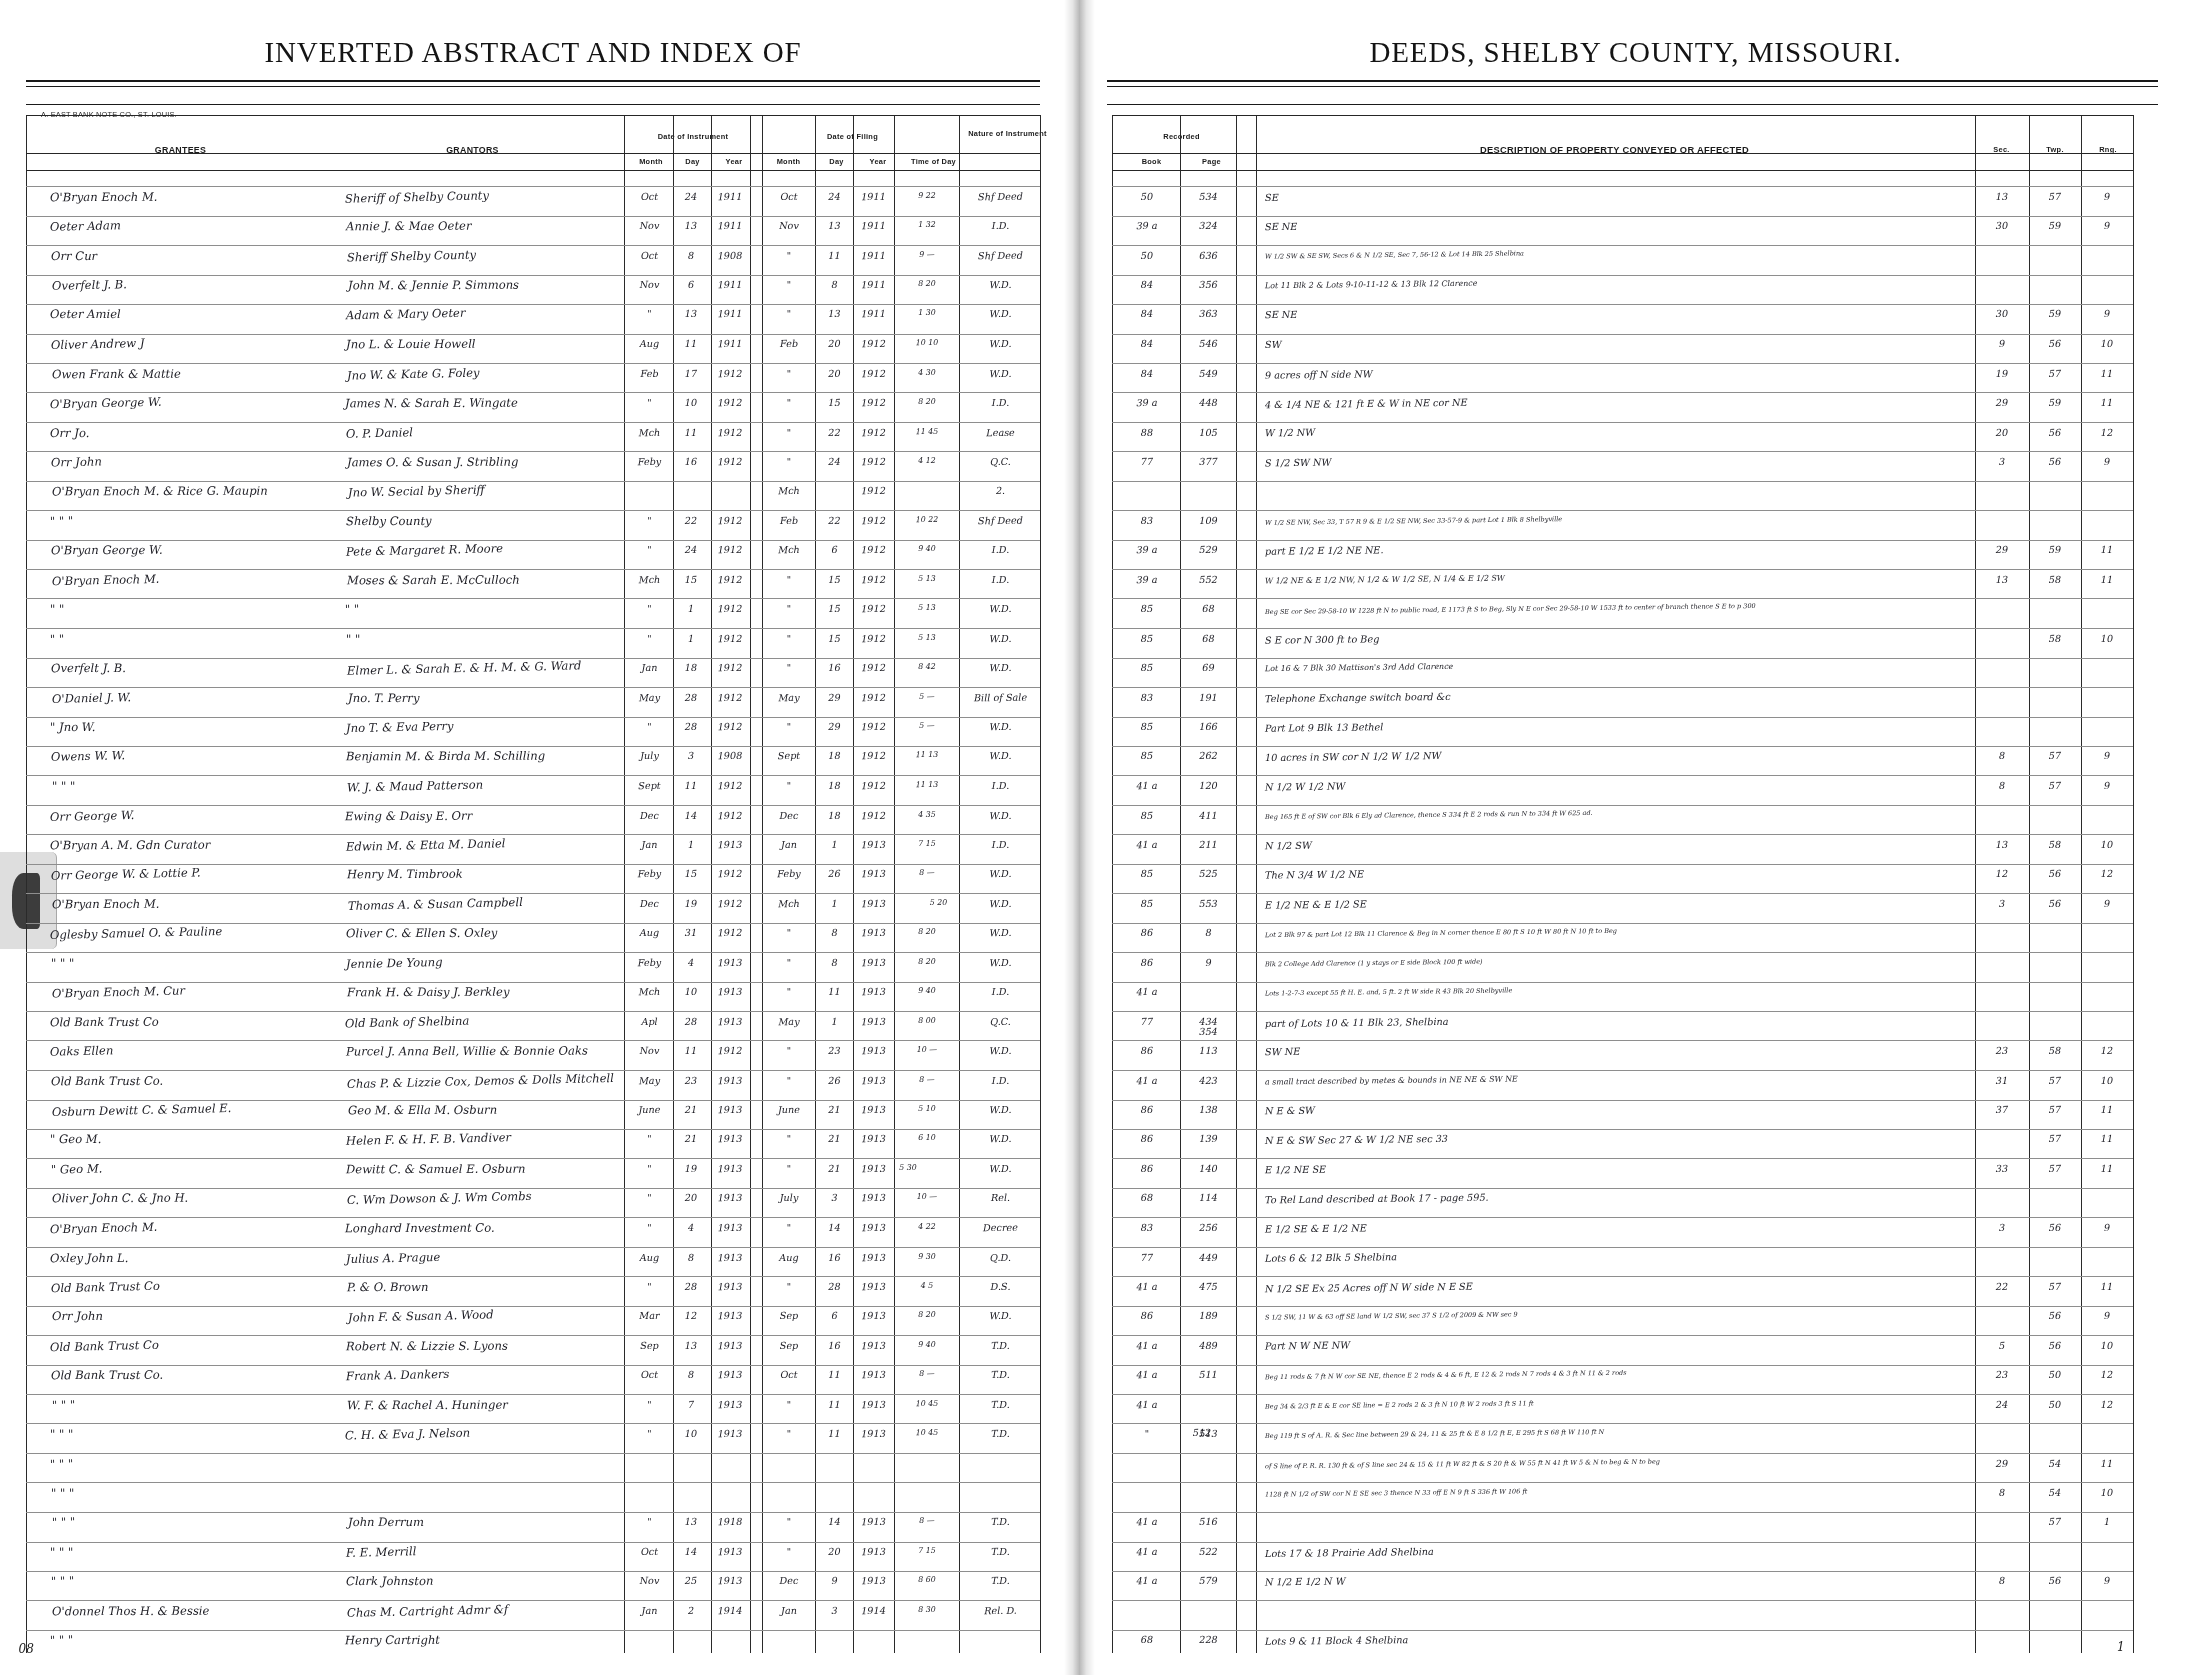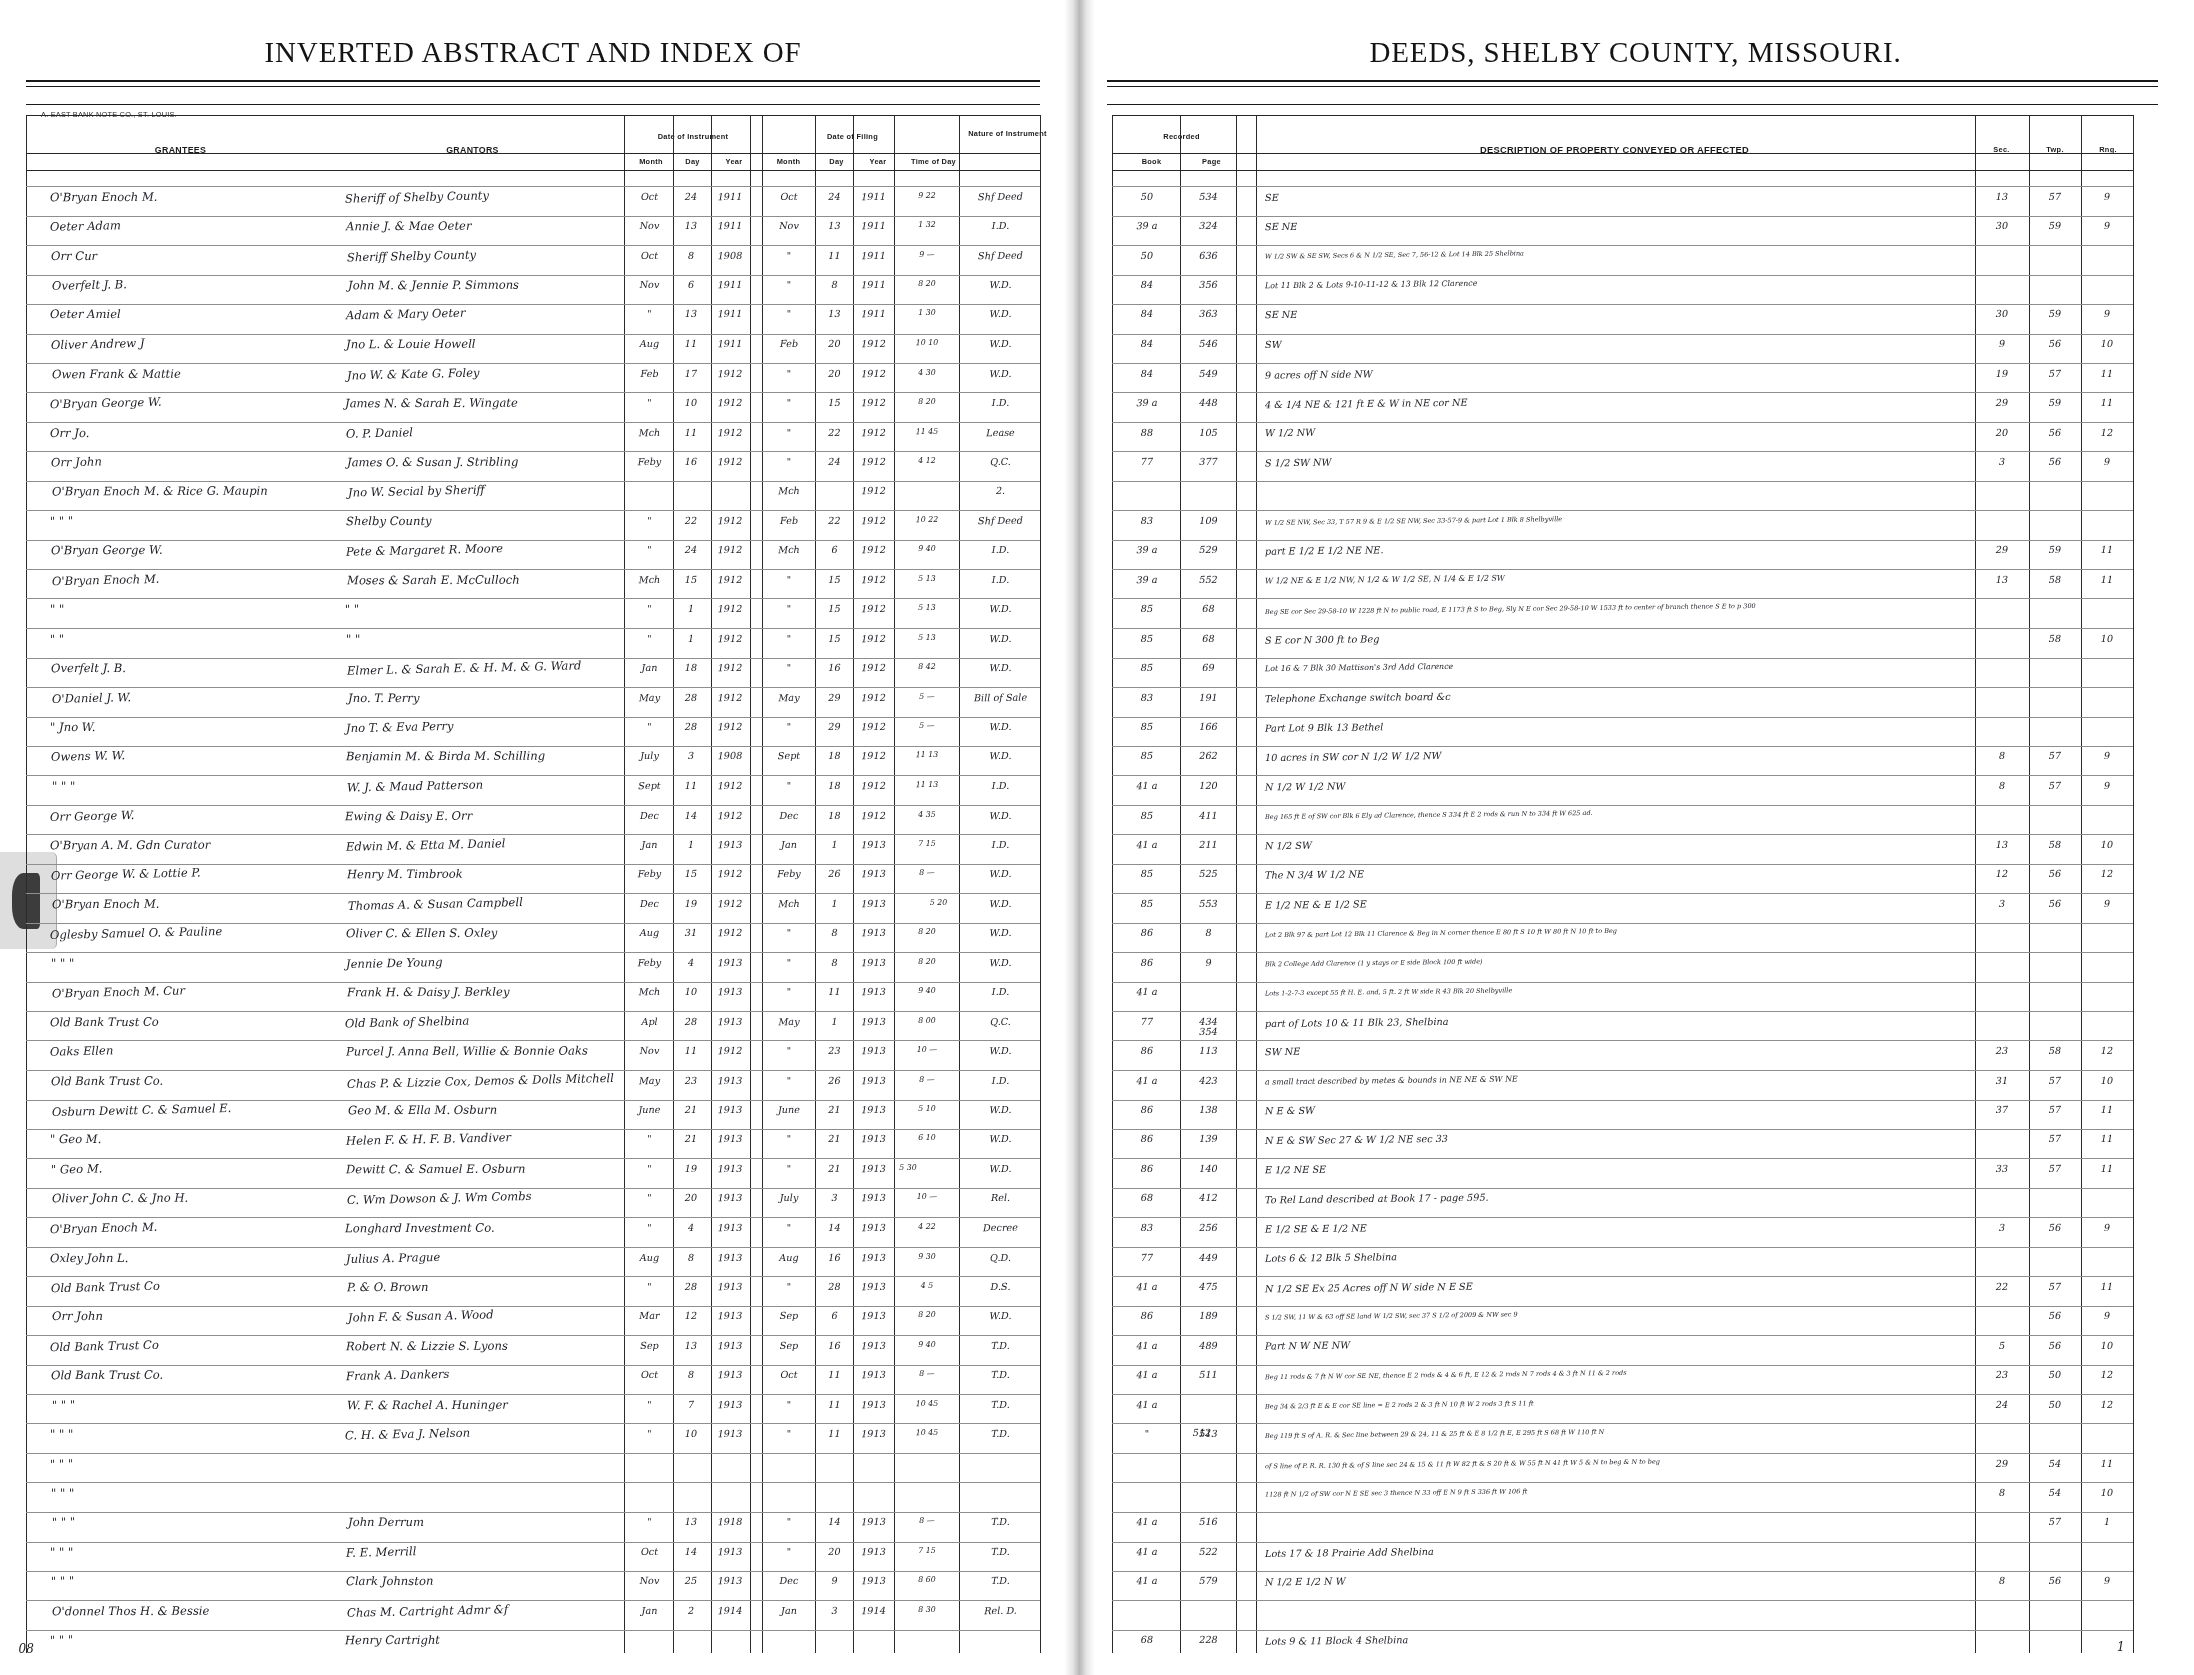--- a/index.html
+++ b/index.html
@@ -828,21 +828,21 @@
       <div class="hw r2" style="left: 347px; top: 1193px;">C. Wm Dowson &amp; J. Wm Combs</div>
       <div class="hw sm c" style="left: 628px; top: 1193px; width: 43px; white-space: nowrap; text-align: center;">"</div>
       <div class="hw sm c" style="left: 674px; top: 1193px; width: 34px; white-space: nowrap; text-align: center;">20</div>
       <div class="hw sm c" style="left: 711px; top: 1193px; width: 38px; white-space: nowrap; text-align: center;">1913</div>
       <div class="hw sm c" style="left: 764px; top: 1193px; width: 50px; white-space: nowrap; text-align: center;">July</div>
       <div class="hw sm c" style="left: 817px; top: 1193px; width: 35px; white-space: nowrap; text-align: center;">3</div>
       <div class="hw sm c" style="left: 854px; top: 1193px; width: 39px; white-space: nowrap; text-align: center;">1913</div>
       <div class="hw xs c" style="left: 896px; top: 1193px; width: 62px; white-space: nowrap; text-align: center;">10 —</div>
       <div class="hw sm c" style="left: 961px; top: 1193px; width: 79px; white-space: nowrap; text-align: center;">Rel.</div>
       <div class="hw sm c" style="left: 1114px; top: 1193px; width: 66px; white-space: nowrap; text-align: center;">68</div>
-      <div class="hw sm c" style="left: 1182px; top: 1193px; width: 53px; white-space: nowrap; text-align: center;">412</div>
+      <div class="hw sm c" style="left: 1182px; top: 1193px; width: 53px; white-space: nowrap; text-align: center;">114</div>
       <div class="hw sm" style="left: 1265px; top: 1194px;">To Rel Land described at Book 17 - page 595.</div>
       <div class="hw r2" style="left: 50px; top: 1223px;">O'Bryan Enoch M.</div>
       <div class="hw r0" style="left: 345px; top: 1223px;">Longhard Investment Co.</div>
       <div class="hw sm c" style="left: 628px; top: 1223px; width: 43px; white-space: nowrap; text-align: center;">"</div>
       <div class="hw sm c" style="left: 674px; top: 1223px; width: 34px; white-space: nowrap; text-align: center;">4</div>
       <div class="hw sm c" style="left: 711px; top: 1223px; width: 38px; white-space: nowrap; text-align: center;">1913</div>
       <div class="hw sm c" style="left: 764px; top: 1223px; width: 50px; white-space: nowrap; text-align: center;">"</div>
       <div class="hw sm c" style="left: 817px; top: 1223px; width: 35px; white-space: nowrap; text-align: center;">14</div>
       <div class="hw sm c" style="left: 854px; top: 1223px; width: 39px; white-space: nowrap; text-align: center;">1913</div>
       <div class="hw xs c" style="left: 896px; top: 1223px; width: 62px; white-space: nowrap; text-align: center;">4 22</div>

